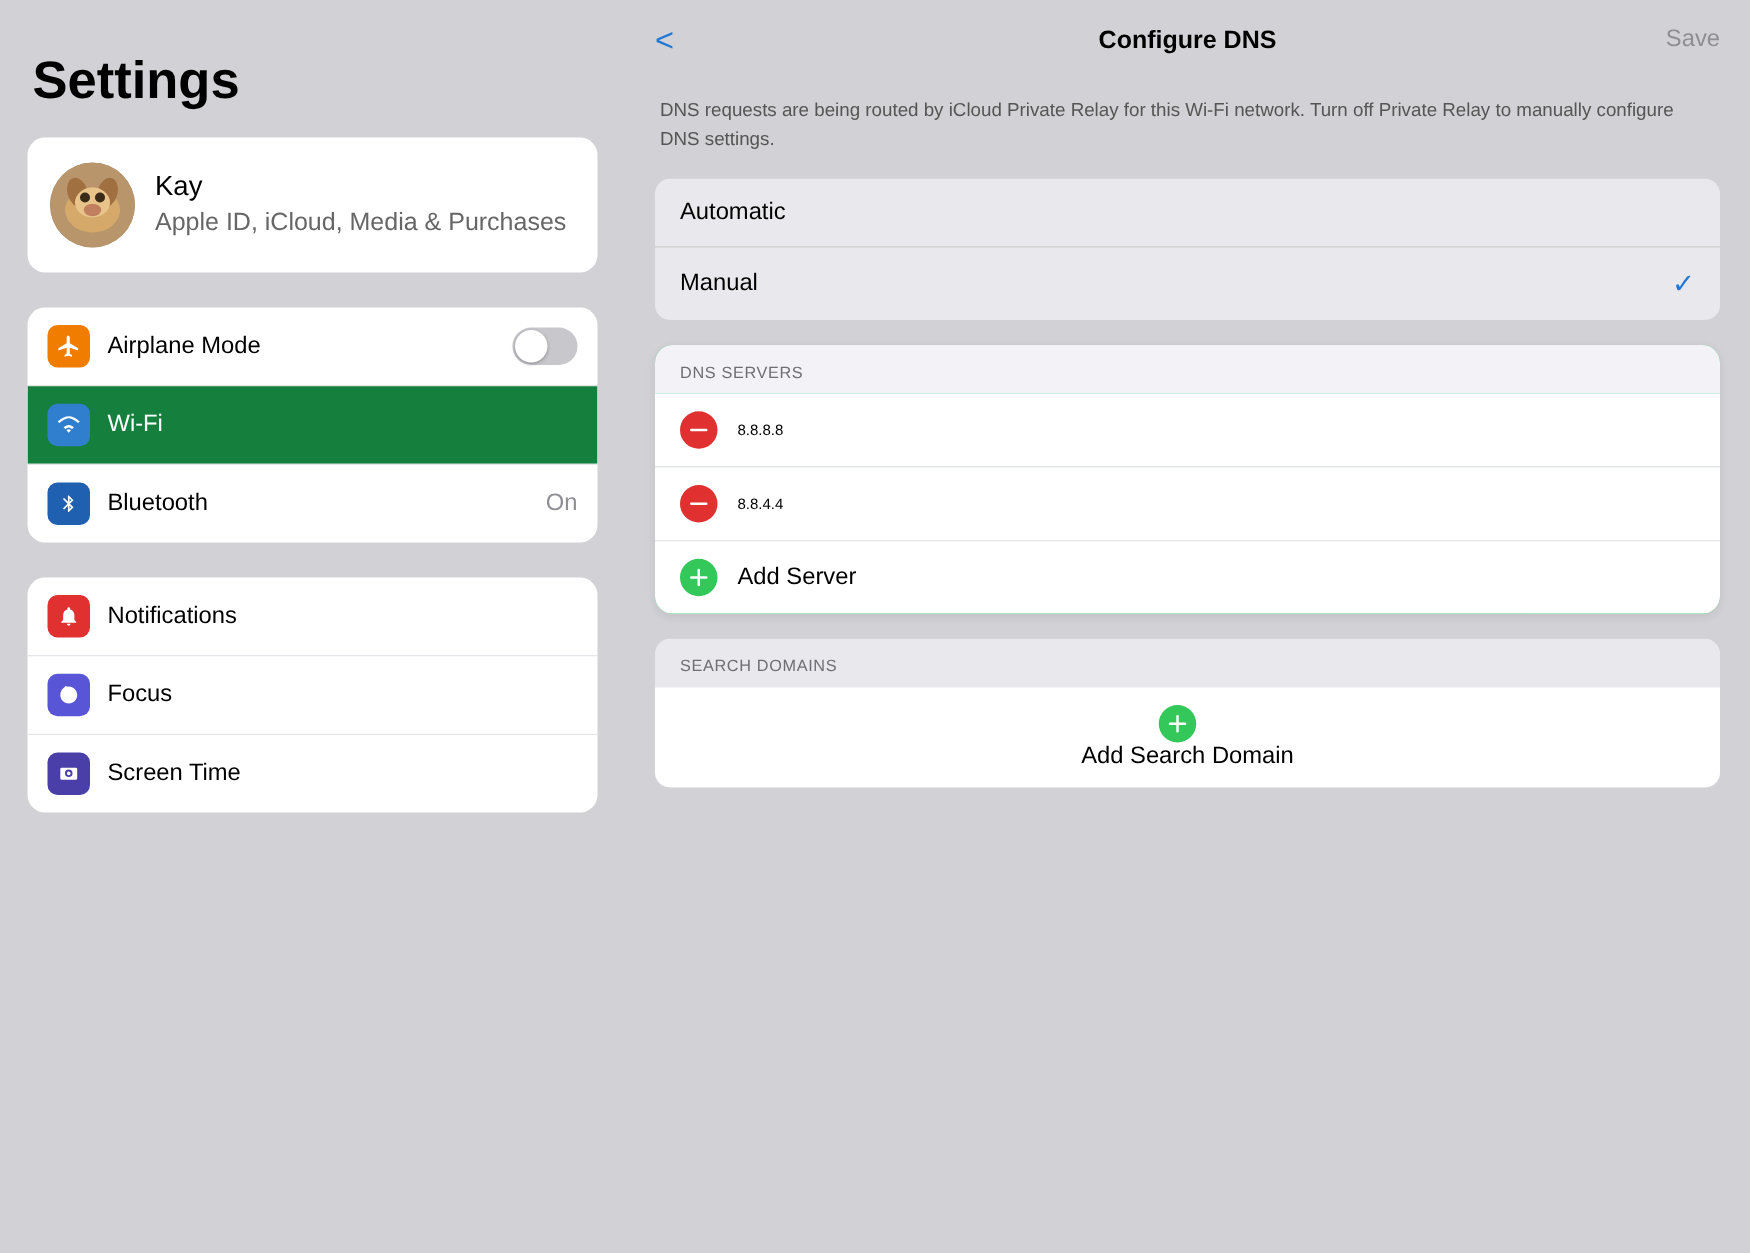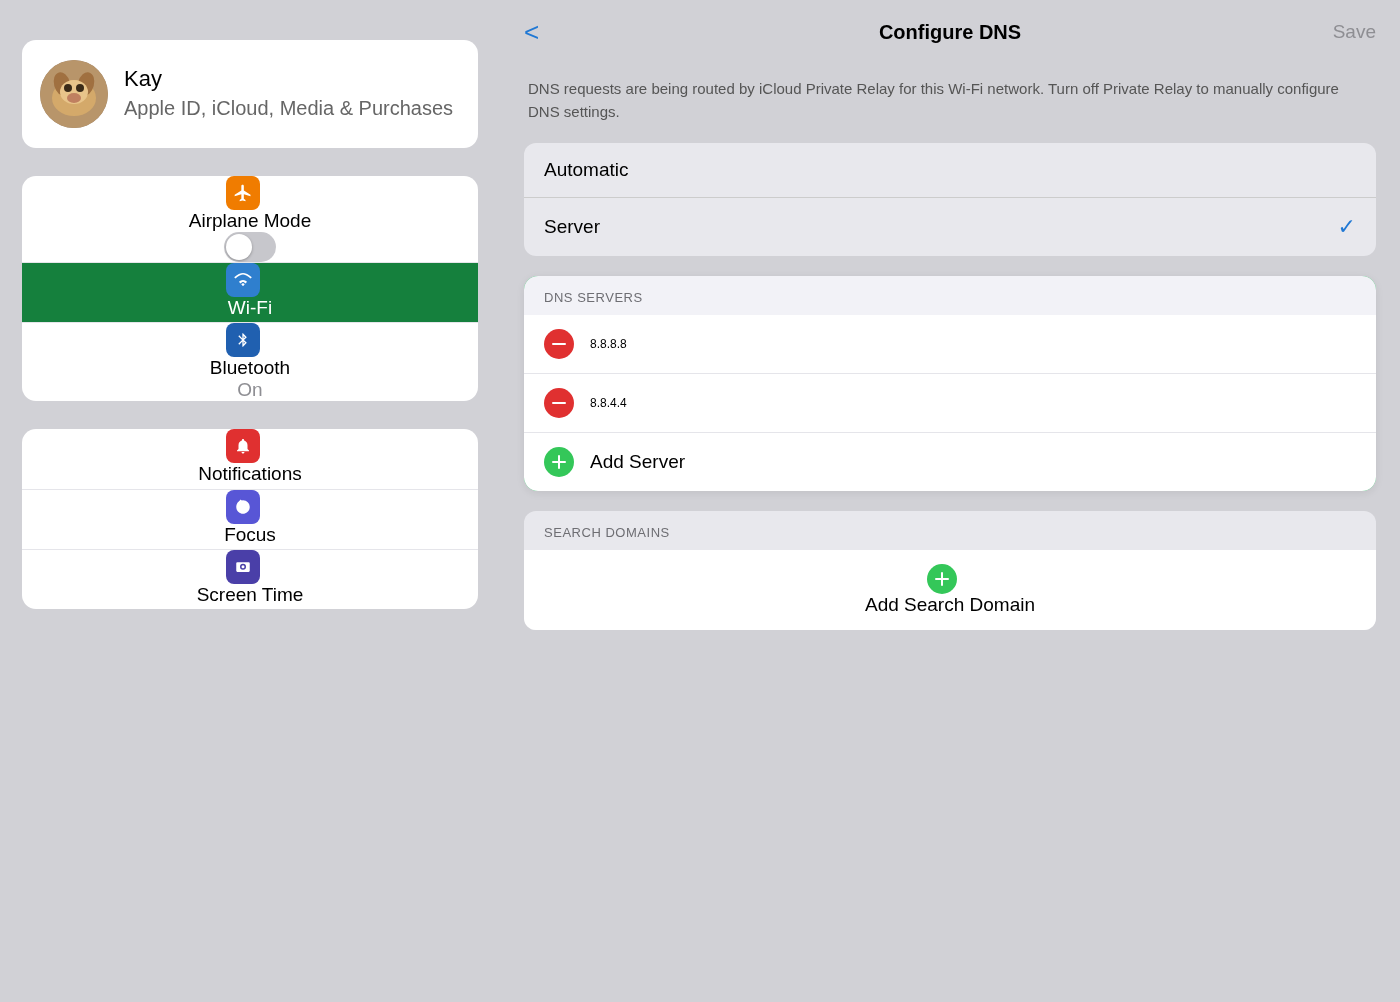--- a/index.html
+++ b/index.html
@@ -65,24 +65,23 @@
     .settings-group {
       background: #fff;
       border-radius: 14px;
       margin-bottom: 28px;
       overflow: hidden;
     }
 
     .settings-row {
       display: flex;
       align-items: center;
-      padding: 0 16px;
+      padding: 14px 16px;
       position: relative;
       min-height: 60px;
-      flex-direction: column;
     }
 
     .settings-row + .settings-row {
       border-top: 1px solid #e5e5ea;
     }
 
     .settings-row.active {
       background: #15803d;
     }
 
@@ -338,20 +337,21 @@
       padding: 14px 20px;
       background: #fff;
       min-height: 54px;
       flex-direction: column;
     }
   </style>
 </head>
 <body>
 
 <div class="left-panel">
+  <div class="settings-title">Settings</div>
 
   <div class="profile-card">
     <div class="avatar">
       <svg width="68" height="68" viewBox="0 0 68 68" xmlns="http://www.w3.org/2000/svg">
         <circle cx="34" cy="34" r="34" fill="#b8956a"></circle>
 
         <ellipse cx="34" cy="38" rx="22" ry="18" fill="#d4a96a"></ellipse>
         <ellipse cx="22" cy="24" rx="8" ry="12" fill="#a07040" transform="rotate(-15 22 24)"></ellipse>
         <ellipse cx="46" cy="24" rx="8" ry="12" fill="#a07040" transform="rotate(15 46 24)"></ellipse>
         <ellipse cx="34" cy="32" rx="14" ry="12" fill="#e8c48a"></ellipse>
@@ -442,21 +442,21 @@
   </div>
 
   <div class="right-content">
     <div class="dns-notice">DNS requests are being routed by iCloud Private Relay for this Wi-Fi network. Turn off Private Relay to manually configure DNS settings.</div>
 
     <div class="dns-mode-group">
       <div class="dns-mode-row">
         <span class="dns-mode-label">Automatic</span>
       </div>
       <div class="dns-mode-row">
-        <span class="dns-mode-label">Server</span>
+        <span class="dns-mode-label">Manual</span>
         <span class="checkmark">✓</span>
       </div>
     </div>
 
     <div class="dns-servers-section">
       <div class="section-header">DNS SERVERS</div>
       <div class="server-row">
         <div class="minus-btn"></div>
         <span class="server-ip">8.8.8.8</span>
       </div>

